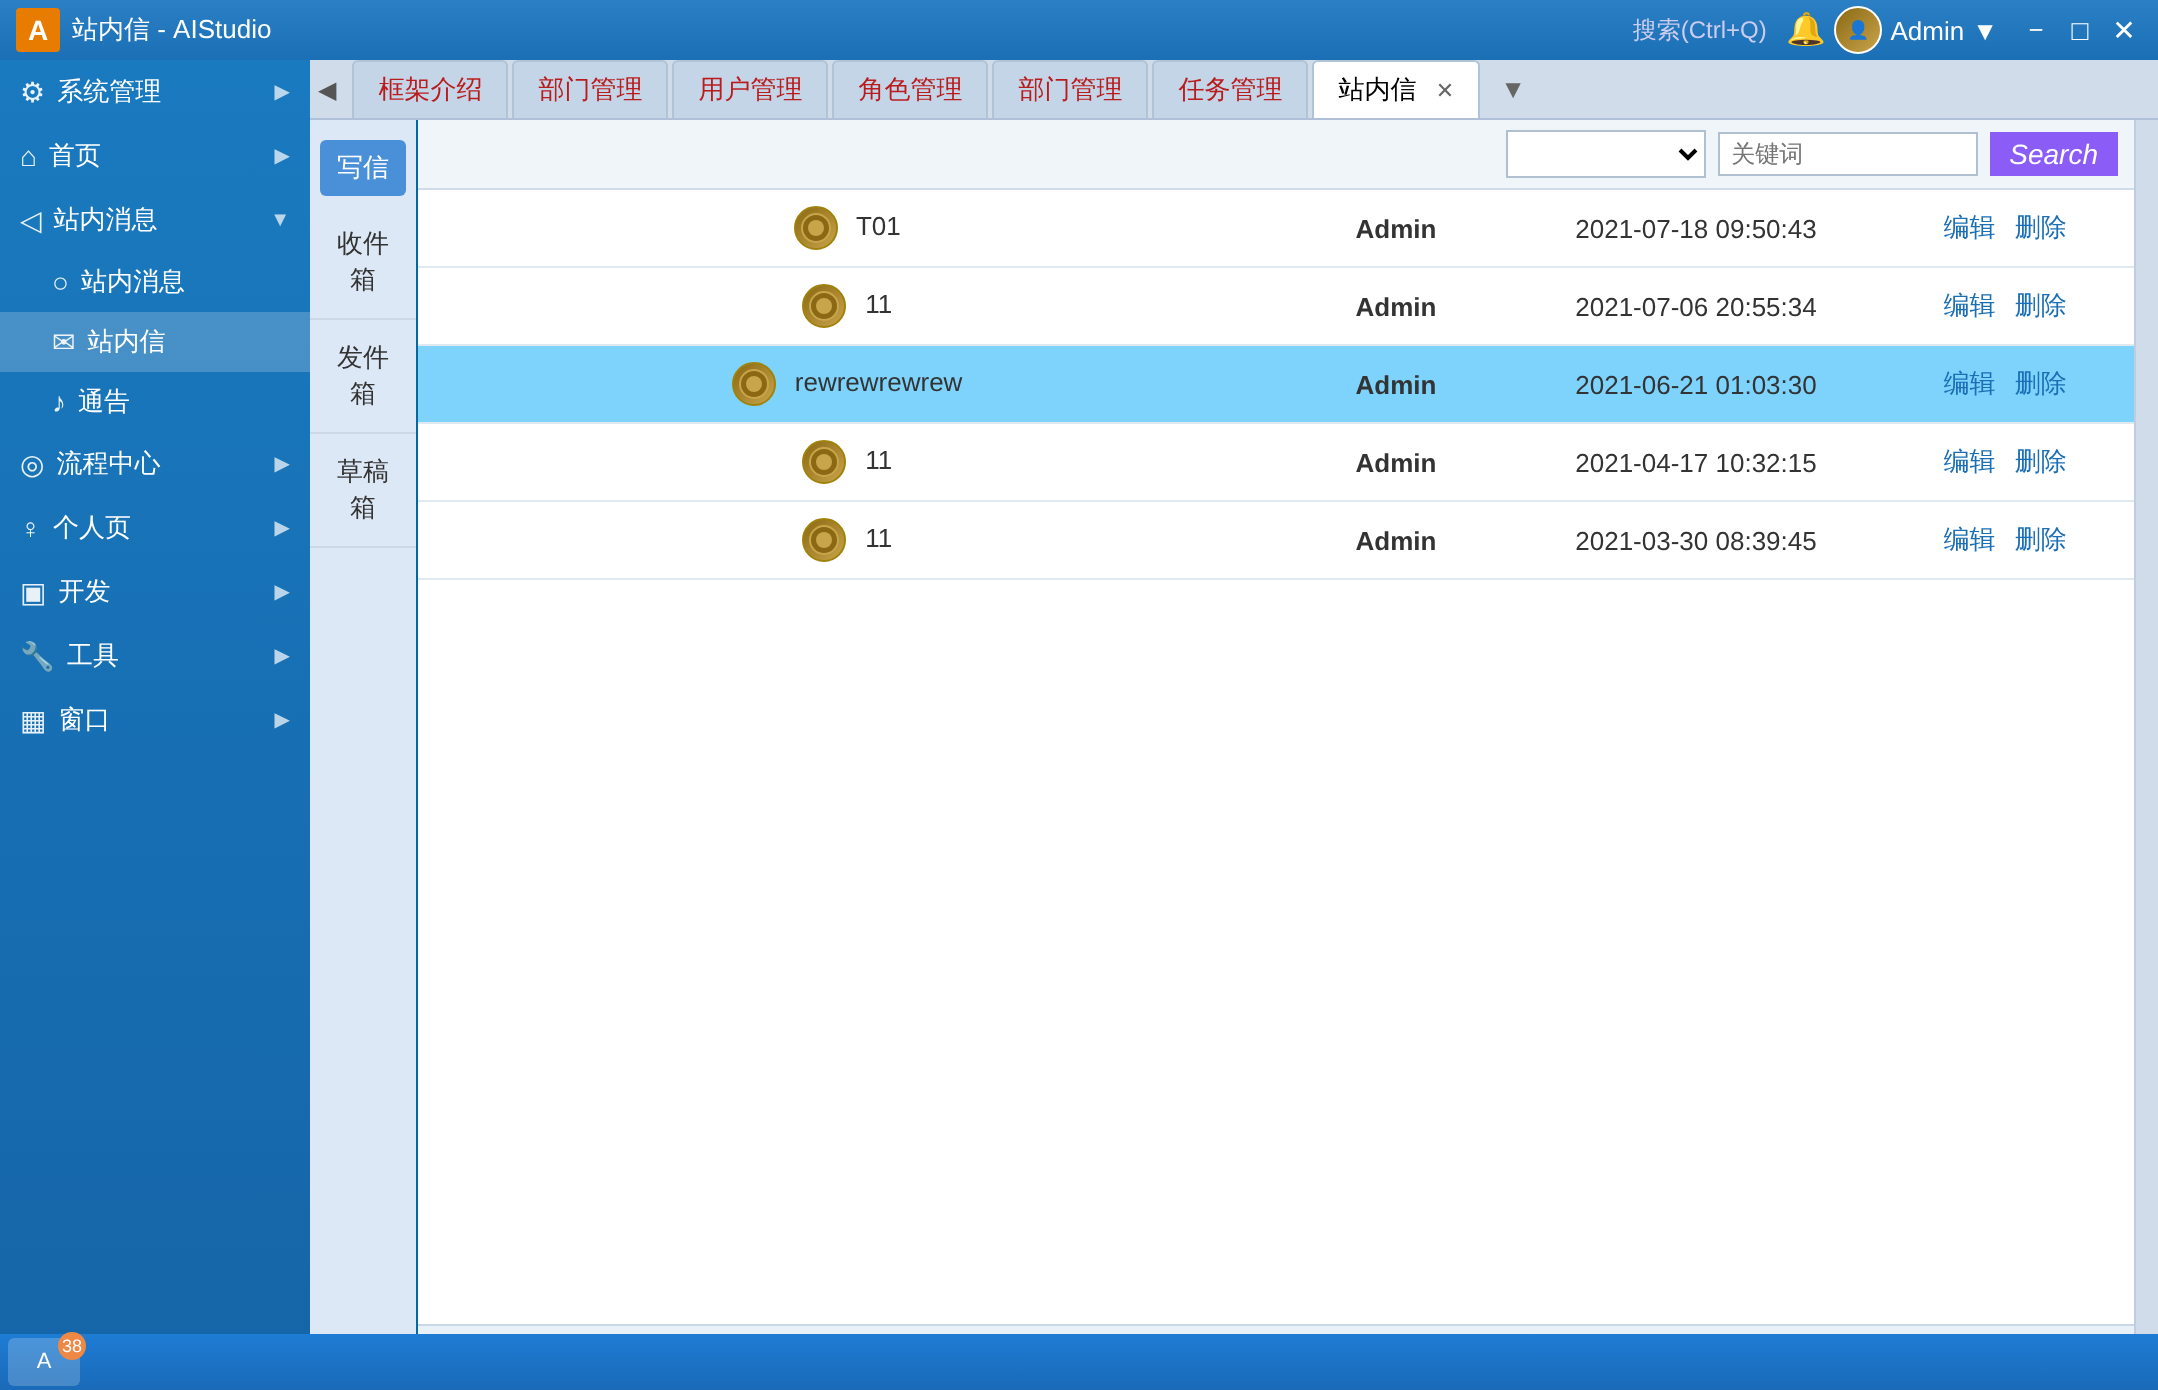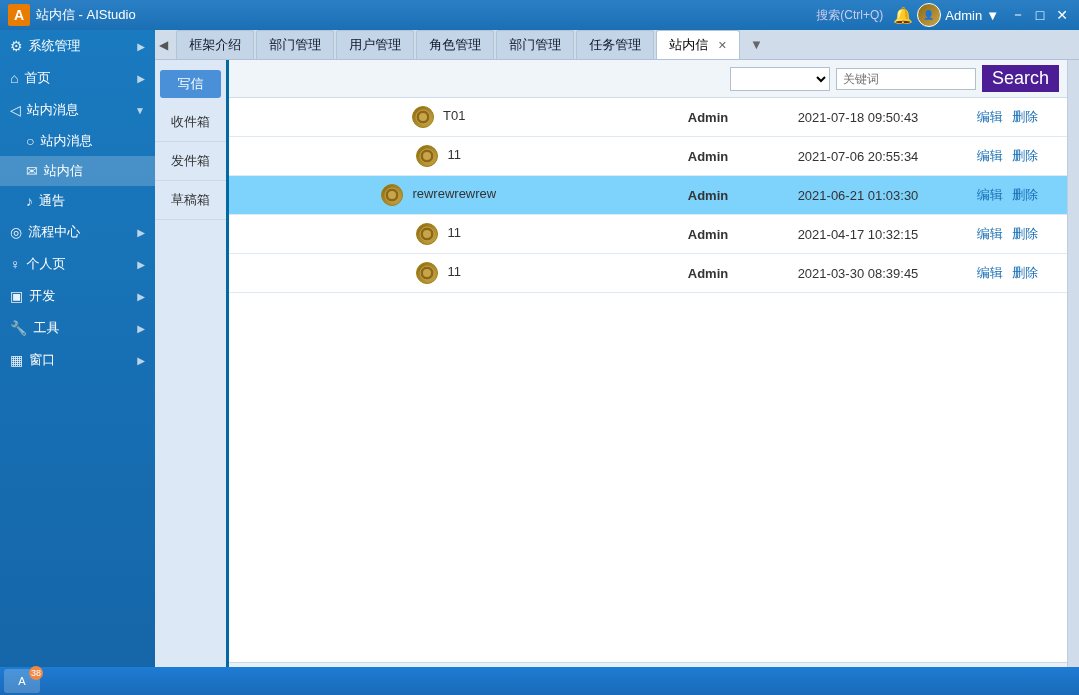--- a/index.html
+++ b/index.html
@@ -77,34 +77,34 @@
       padding: 0 4px;
       gap: 2px;
     }
     .tab {
       padding: 5px 12px;
       background: #c5d5e8;
       border: 1px solid #b0c4d8;
       border-bottom: none;
       cursor: pointer;
       font-size: 13px;
-      color: #0f172a;
+      color: #b91c1c;
       border-radius: 3px 3px 0 0;
     }
     .tab.active { background: white; color: #000; font-weight: normal; }
     .tab-close { margin-left: 6px; color: #666; font-size: 11px; cursor: pointer; }
 
     
     .inner-layout { display: flex; flex: 1; overflow: hidden; }
 
     
     .left-nav {
-      width: 74px;
+      width: 54px;
       background: #dce8f5;
-      border-right: 3px solid #0369a1;
+      border-right: 1px solid #0369a1;
       padding-top: 5px;
     }
     .left-nav-item {
       padding: 10px 8px;
       cursor: pointer;
       font-size: 13px;
       color: #333;
       text-align: center;
       border-bottom: 1px solid #ccd8e8;
     }
@@ -142,29 +142,30 @@
       padding: 3px 6px;
       border: 1px solid #b0c0d0;
       background: white;
       font-size: 12px;
       width: 100px;
     }
     .search-input {
       padding: 3px 6px;
       border: 1px solid #b0c0d0;
       font-size: 12px;
-      width: 140px;
+      width: 130px;
     }
     .search-btn {
       padding: 3px 10px;
-      background: #4c1d95;
+      background: #8b5cf6;
       color: white;
       border: none;
       cursor: pointer;
-      font-size: 18px;
+      font-size: 14px;
+      font-style: italic;
     }
 
     
     .msg-table { width: 100%; border-collapse: collapse; text-align: center; }
     .msg-table tr { border-bottom: 1px solid #e0e8f0; }
     .msg-table tr.selected { background: #7dd3fc; }
     .msg-table td { padding: 8px 10px; font-size: 13px; color: #333; }
     .msg-icon { width: 22px; height: 22px; border-radius: 50%; background: linear-gradient(135deg, #8b6914, #c8a44a); display: inline-flex; align-items: center; justify-content: center; vertical-align: middle; margin-right: 6px; font-size: 8px; color: white; border: 1px solid #a0820a; }
     .msg-sender { color: #333; font-weight: bold; width: 120px; }
     .msg-date { color: #d44; font-size: 12px; width: 180px; }

